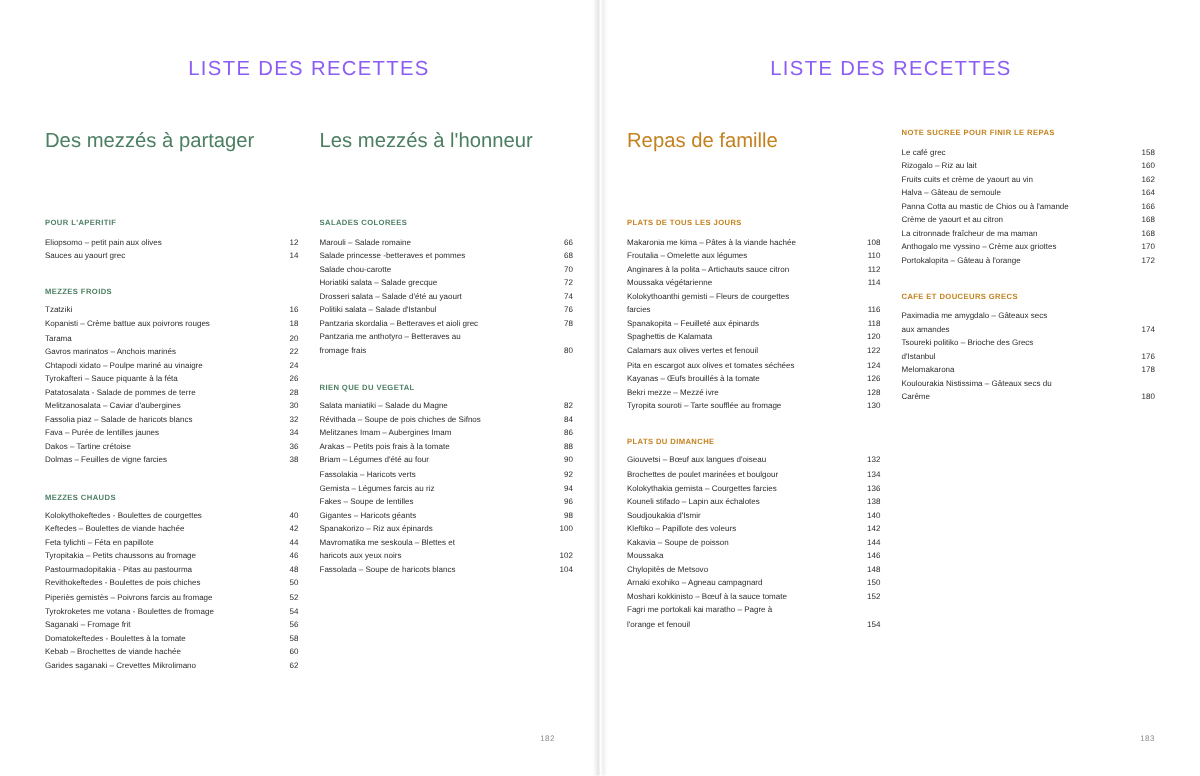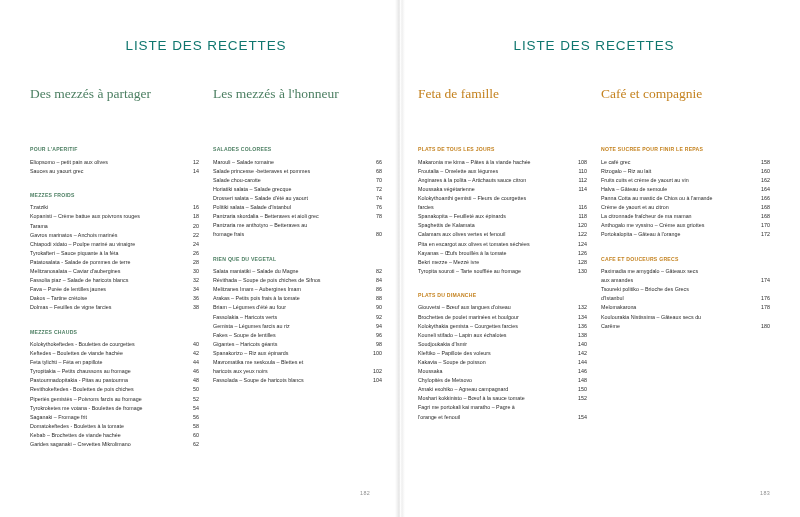--- a/index.html
+++ b/index.html
@@ -46,41 +46,41 @@
         #f8f8f8 86%,
         #ffffff 100%);
     pointer-events: none;
     z-index: 5;
   }
 
   .running-head {
     text-align: center;
     font-size: 13.5px;
     letter-spacing: 0.9px;
-    color: #0f766e;
+    color: #8b5cf6;
     font-weight: 400;
     padding-top: 38px;
     font-family: "Liberation Sans", sans-serif;
   }
 
   .columns {
     display: flex;
     gap: 14px;
     margin-top: 33px;
   }
   .col {
     width: 50%;
     box-sizing: border-box;
   }
   .col-title {
     font-size: 13.5px;
     font-weight: 400;
     line-height: 1.2;
     margin: 0 0 44px 0;
-    font-family: Liberation Serif, serif;
+    font-family: Liberation Sans, sans-serif;
   }
   .green .col-title { color: #4c7f62; }
   .amber .col-title { color: #c4821f; }
 
   .group { margin-bottom: 9px; }
   .group-head {
     font-size: 5.1px;
     font-weight: 700;
     letter-spacing: 0.26px;
     margin: 0 0 5.5px 0;
@@ -364,21 +364,21 @@
           </div>
       </div>
     </div>
     <div class="folio">182</div>
   </div>
 
   <div class="page page-right amber">
     <div class="running-head">LISTE DES RECETTES</div>
     <div class="columns">
       <div class="col">
-        <h2 class="col-title">Feta de famille</h2>
+        <h2 class="col-title">Repas de famille</h2>
         <div class="col-groups">
             <div class="group">
               <div class="group-head">PLATS DE TOUS LES JOURS</div>
               <ul class="entries">
                 <li>
                   <span class="label">Makaronia me kima – Pâtes à la viande hachée</span>
                   <span class="pg">108</span>
                 </li>
                 <li>
                   <span class="label">Froutalia – Omelette aux légumes</span>
@@ -478,21 +478,20 @@
                 <li class="wrap"><span class="label">Fagri me portokali kai maratho – Pagre à</span><span class="pg"></span></li>
                 <li class="cont">
                   <span class="label">l'orange et fenouil</span>
                   <span class="pg">154</span>
                 </li>
               </ul>
             </div>
           </div>
       </div>
       <div class="col">
-        <h2 class="col-title">Café et compagnie</h2>
         <div class="col-groups">
             <div class="group">
               <div class="group-head">NOTE SUCREE POUR FINIR LE REPAS</div>
               <ul class="entries">
                 <li>
                   <span class="label">Le café grec</span>
                   <span class="pg">158</span>
                 </li>
                 <li>
                   <span class="label">Rizogalo – Riz au lait</span>

